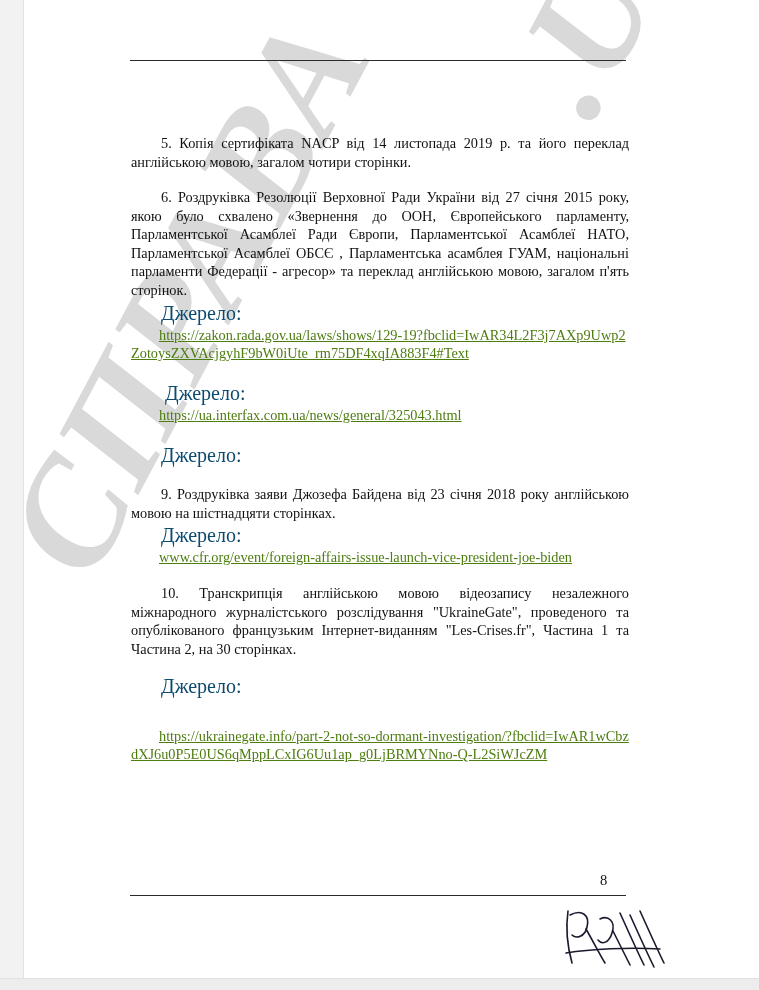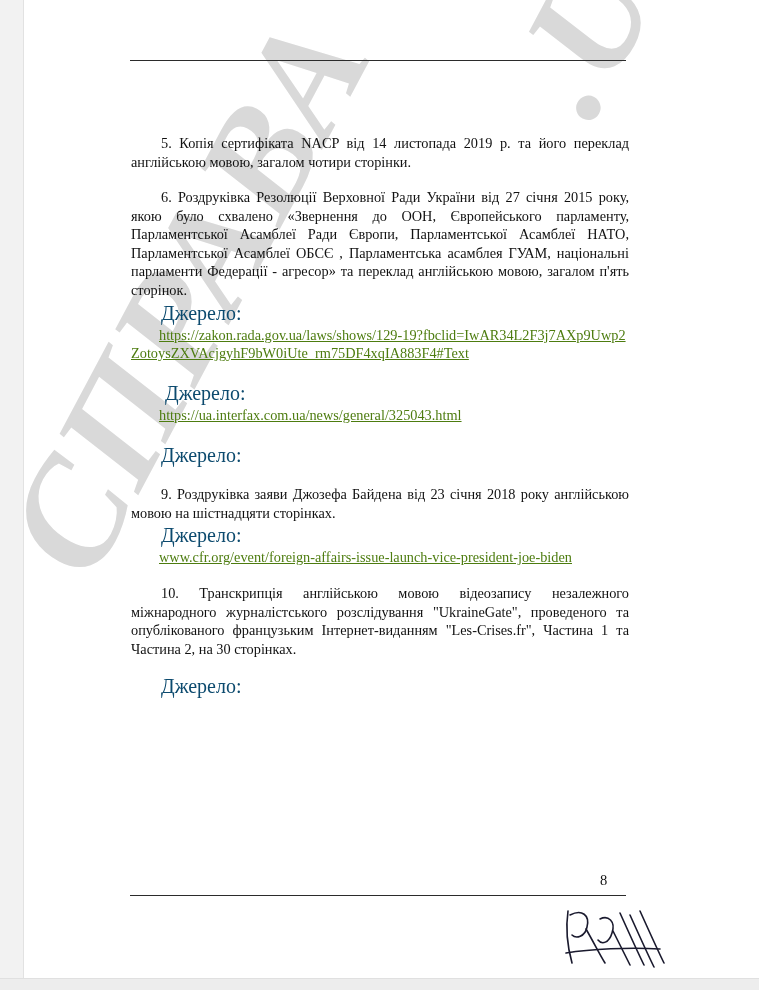--- a/index.html
+++ b/index.html
@@ -189,20 +189,21 @@
 
     <div class="gap-md"></div>
 
     <p class="src-label">Джерело:</p>
 
     <div class="gap-md"></div>
 
 
     <div class="gap-md"></div>
 
+    <p class="link-block"><span class="link">https://ukrainegate.info/part-2-not-so-dormant-investigation/?fbclid=IwAR1wCbzdXJ6u0P5E0US6qMppLCxIG6Uu1ap_g0LjBRMYNno-Q-L2SiWJcZM</span></p>
 
   </div>
 
   <div class="page-number">8</div>
 </div>
 
 <svg id="signature" viewBox="0 0 120 70" xmlns="http://www.w3.org/2000/svg">
   <g fill="none" stroke="#1a1a2e" stroke-width="1.6" stroke-linecap="round">
     <path d="M8 6 C6 20 7 40 12 58"></path>
     <path d="M10 10 C22 4 30 10 27 22 C25 32 16 34 12 30"></path>

